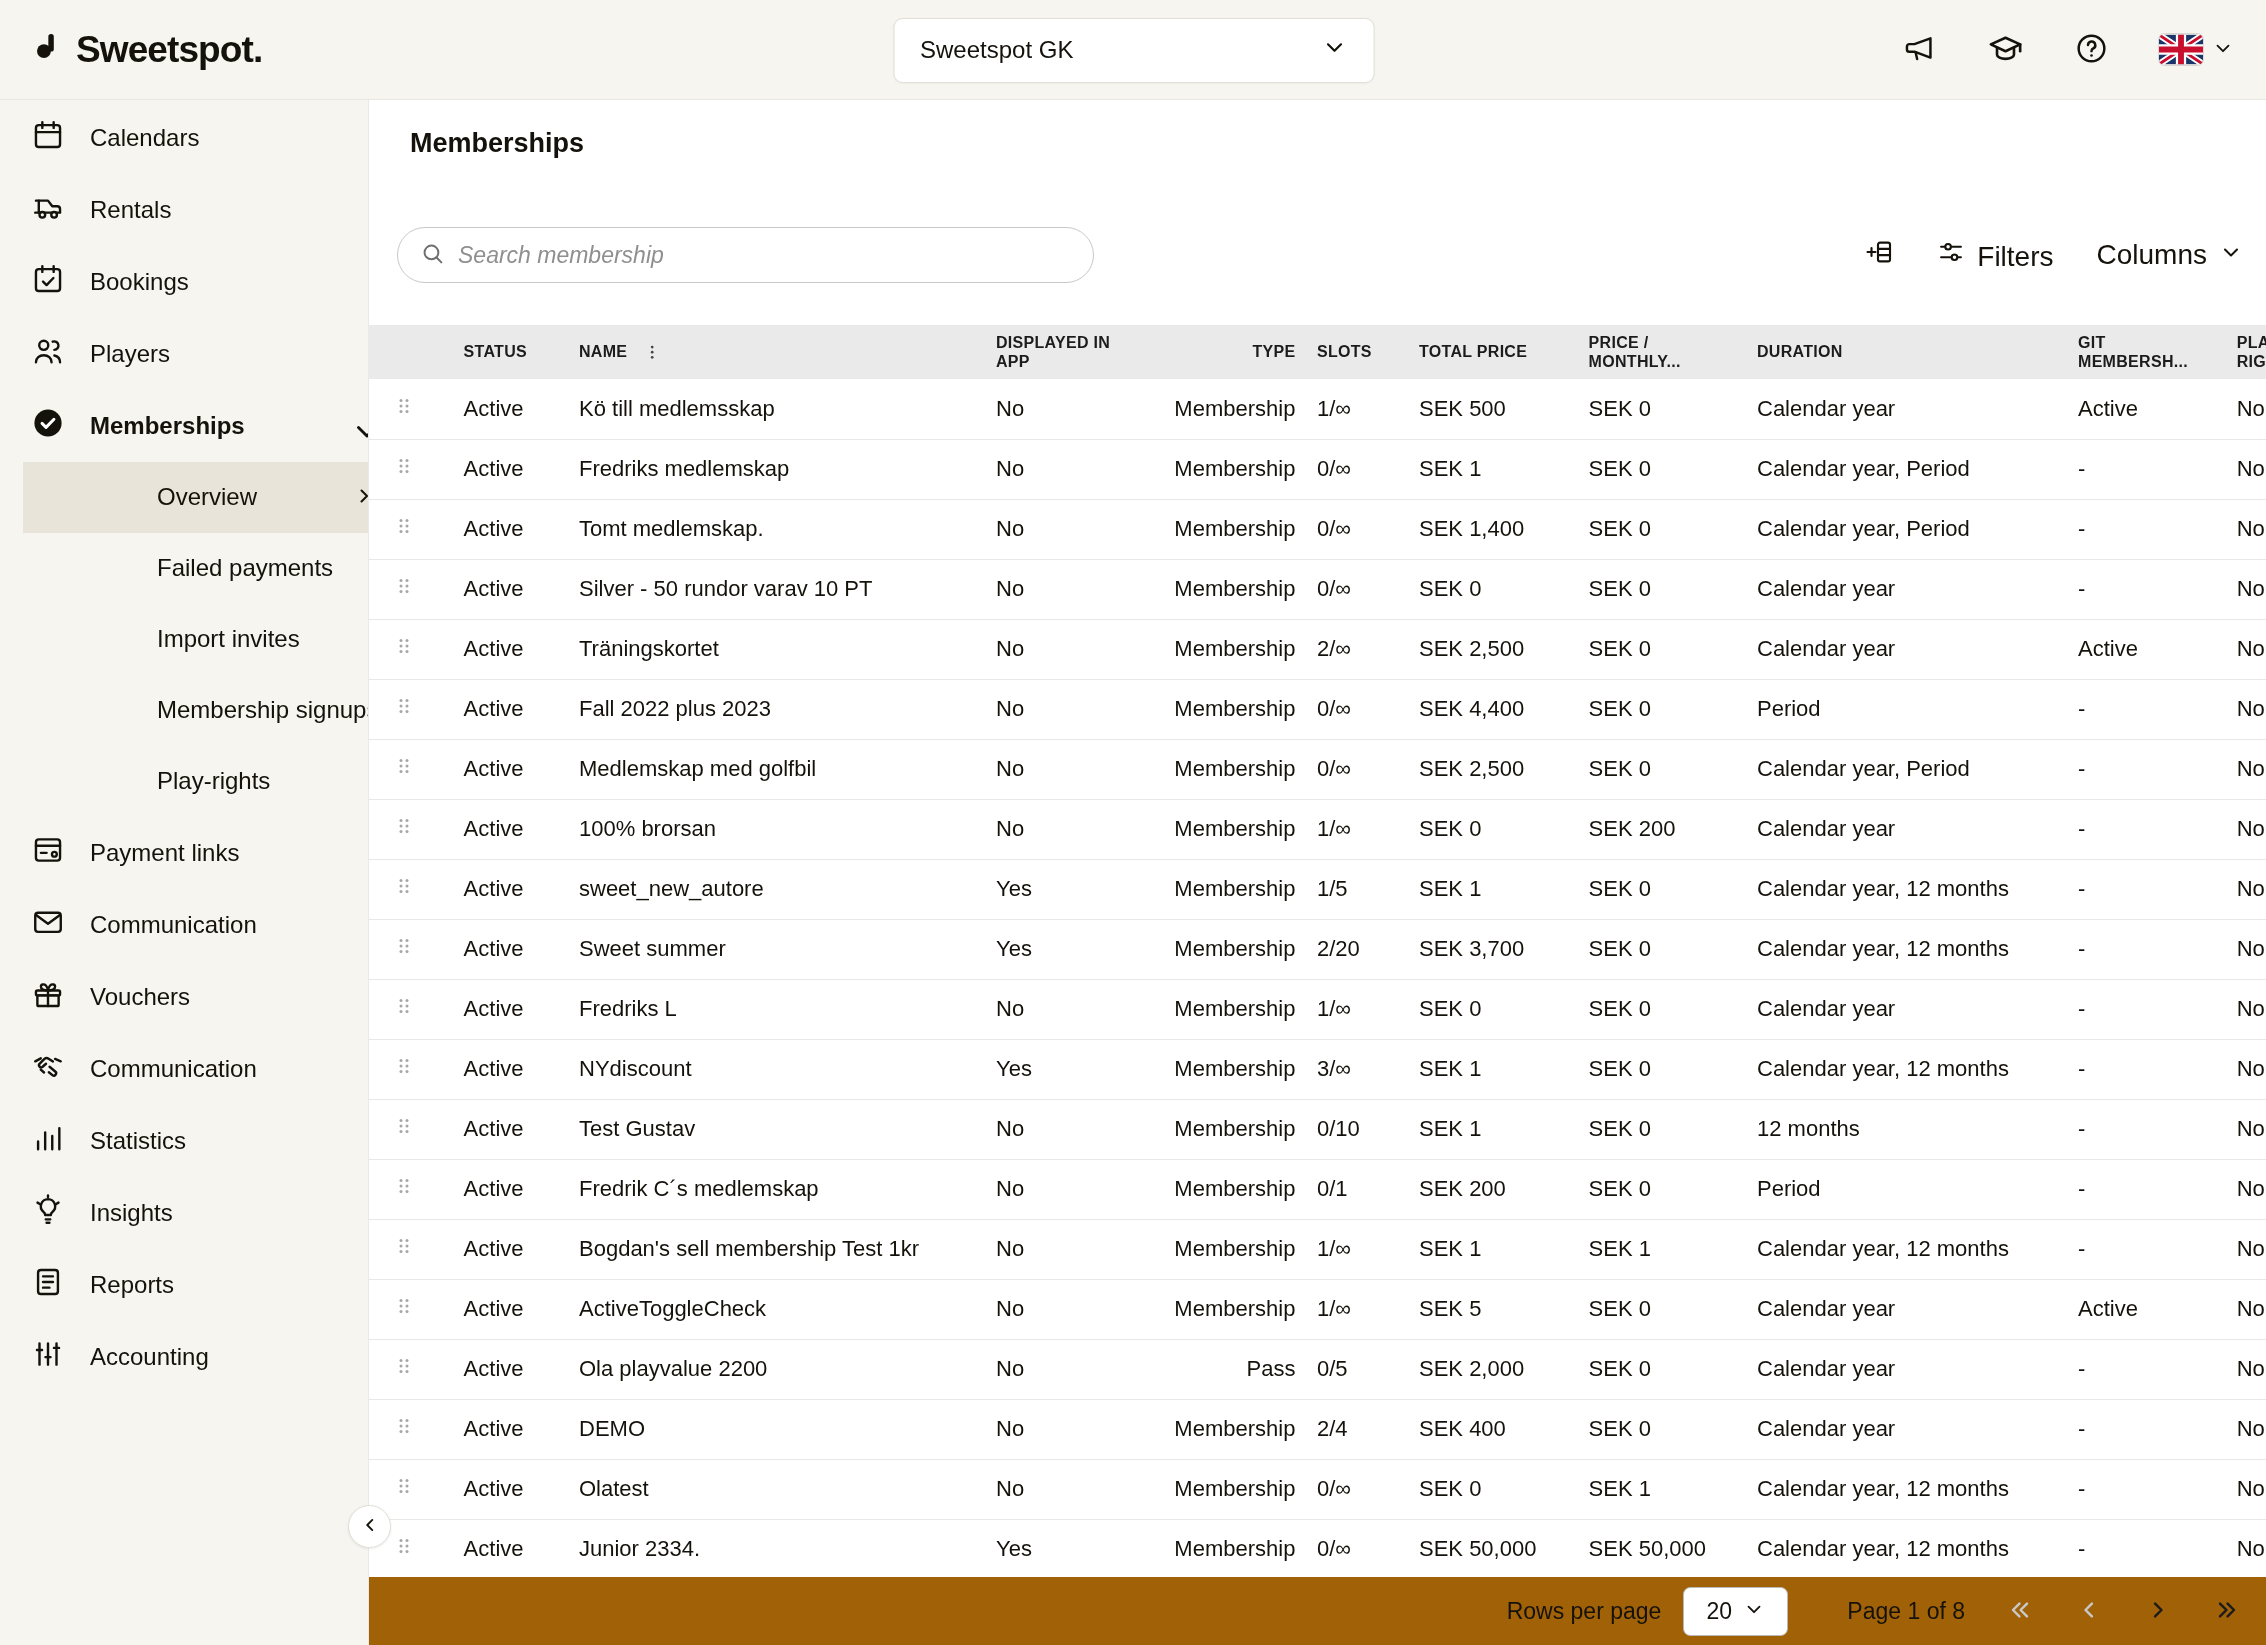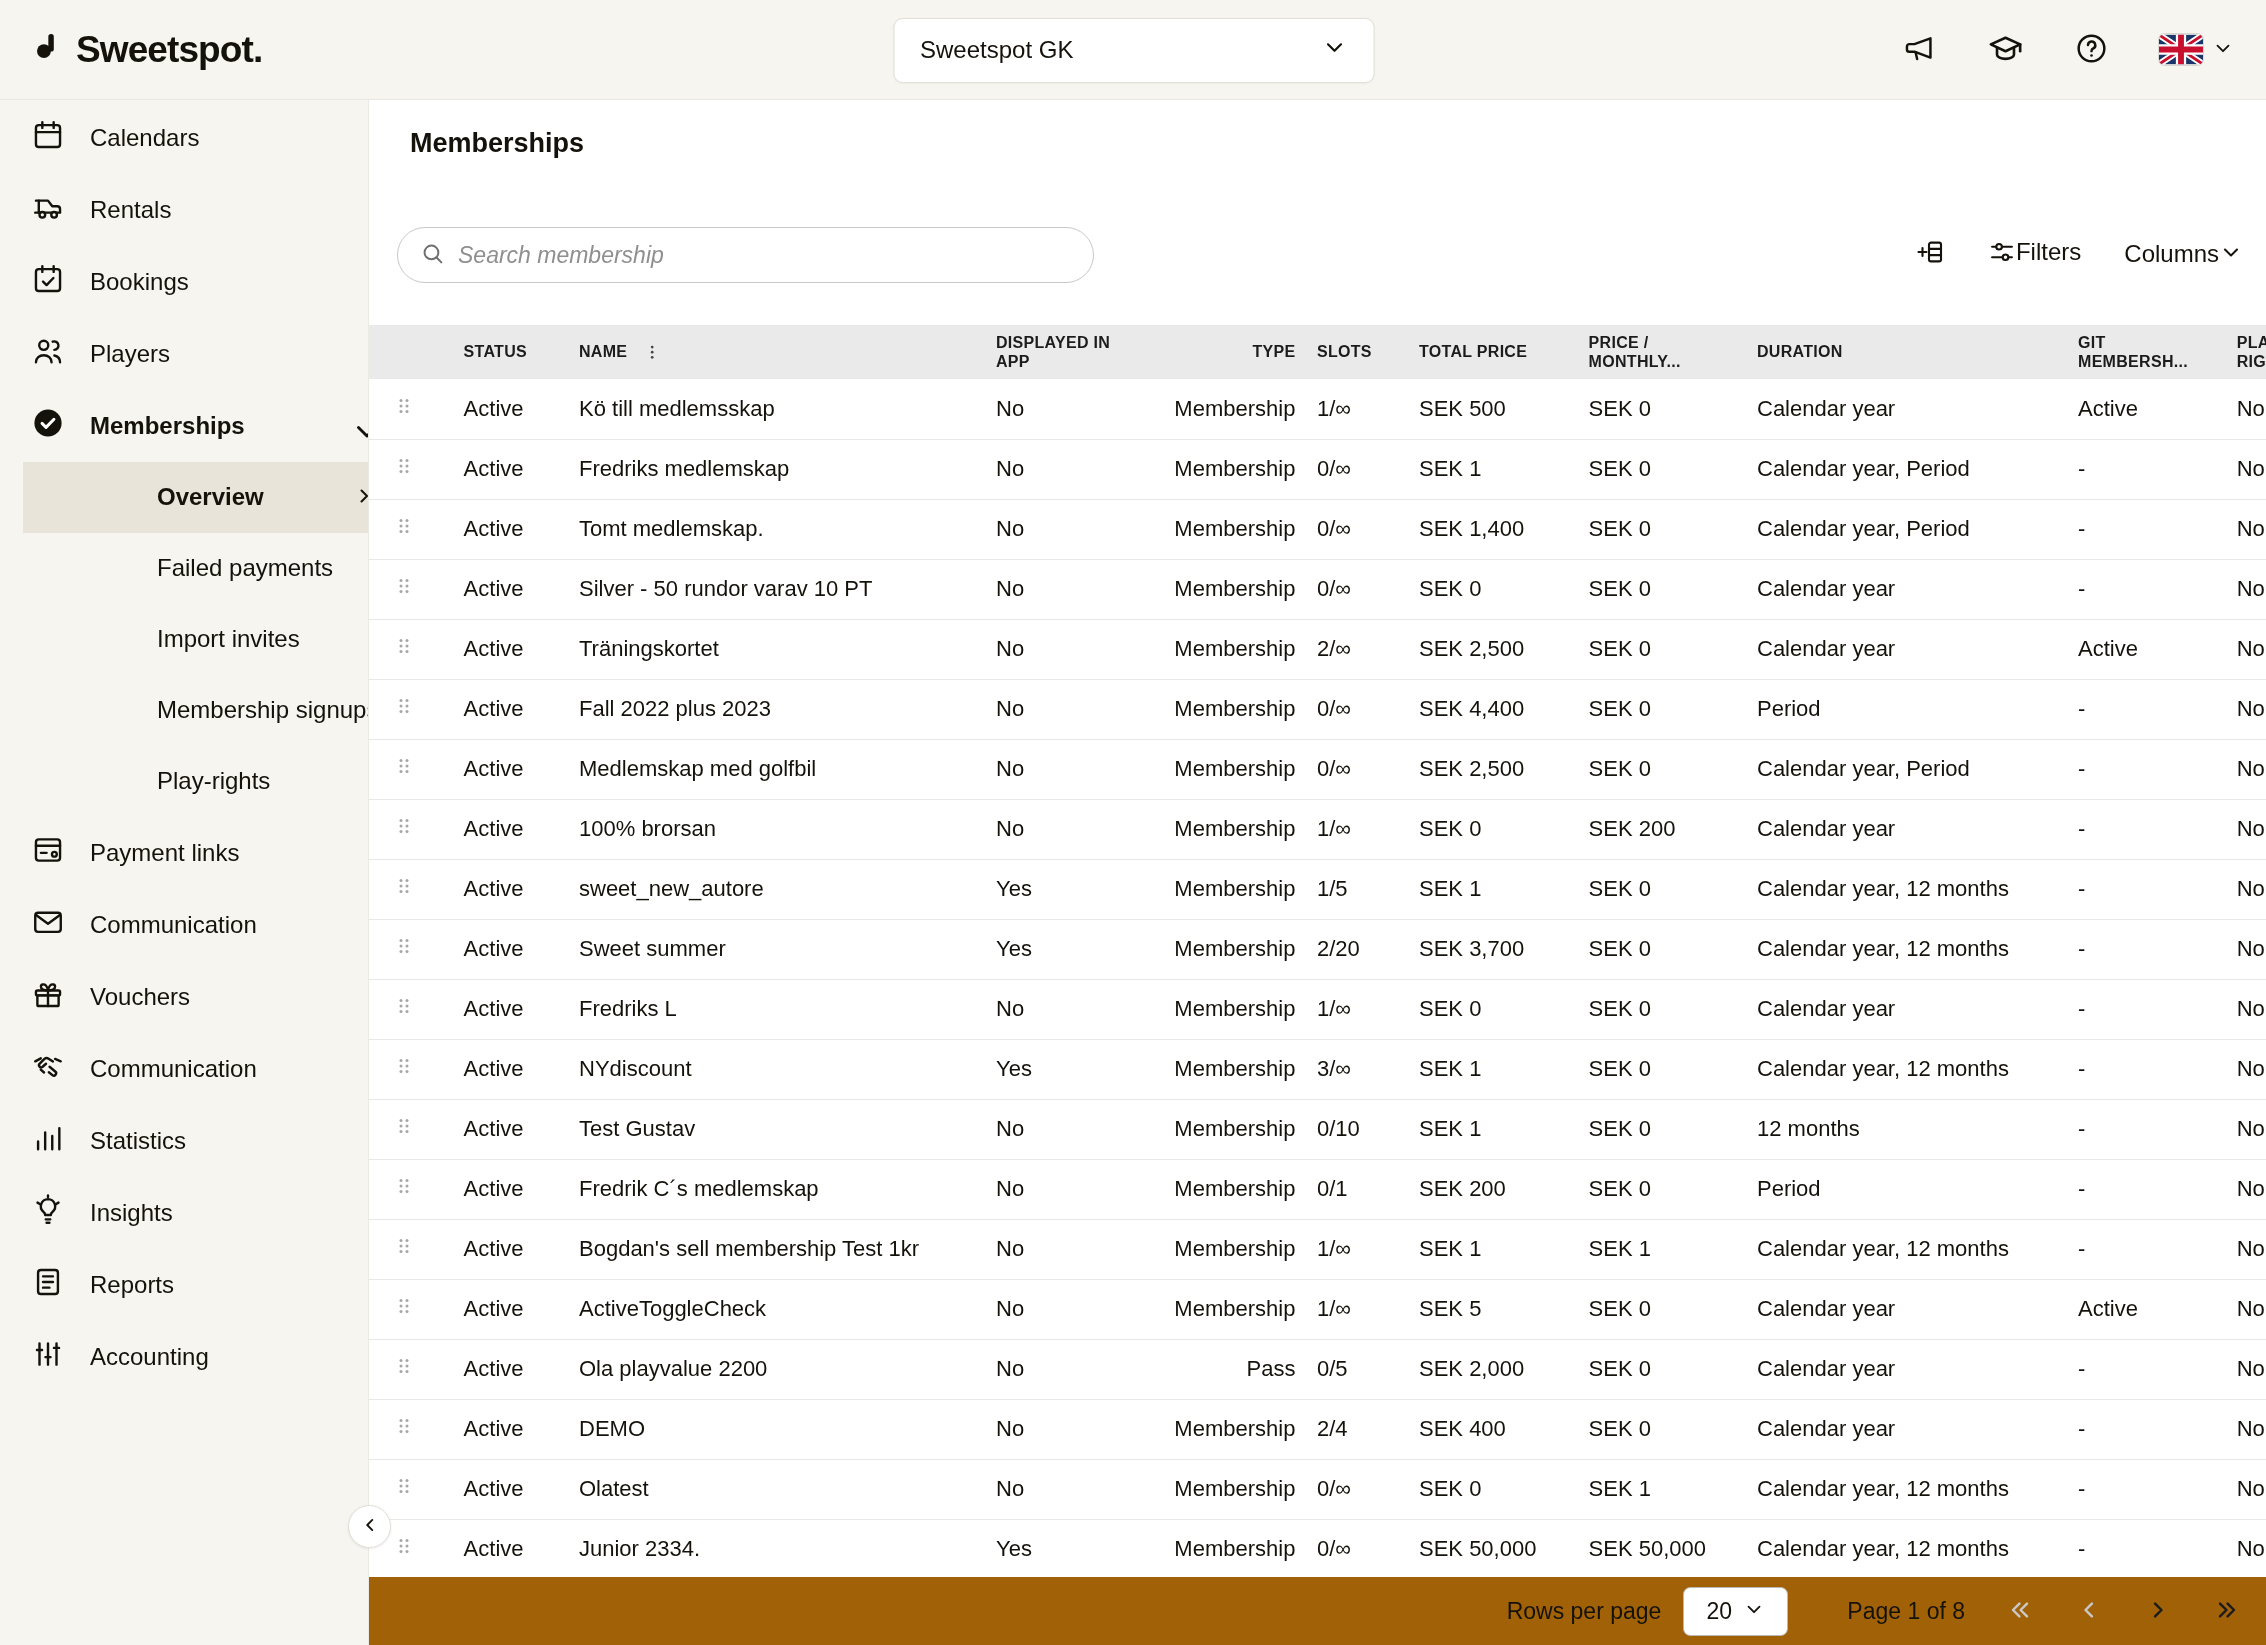--- a/index.html
+++ b/index.html
@@ -58,21 +58,21 @@
   }
   .nav-item svg { width:34px; height:34px; flex:none; }
   .nav-item.active { font-weight:700; }
   .nav-item .chev { margin-left:auto; }
   .submenu-item {
     height:71px; flex:none;
     display:flex; align-items:center;
     margin-left:23px; padding-left:134px; padding-right:24px;
     font-size:24px; cursor:pointer; white-space:nowrap;
   }
-  .submenu-item.selected { background:#e9e4d9; font-weight:700; }
+  .submenu-item.selected { background:#e9e4d9; font-weight:400; }
   .submenu-item .chev { margin-left:auto; }
   .sidebar-bottom { margin-top:auto; margin-bottom:-5.6px; }
   .collapse-handle {
     position:absolute; left:348px; top:1505px; z-index:10;
     width:43px; height:43px; border-radius:50%;
     background:#fff; border:0.9px solid #e2dfd6;
     display:flex; align-items:center; justify-content:center;
     cursor:pointer; box-shadow:0 0.9px 2.8px rgba(0,0,0,0.08);
   }
 
@@ -93,22 +93,22 @@
   }
   .search svg { flex:none; color:#6f6f6f; }
   .search input {
     flex:1; border:none; outline:none; background:transparent;
     font-family:inherit; font-size:23px; color:#15120b;
   }
   .search input::placeholder { font-style:italic; color:#8f8f8f; }
   .toolbar { margin-left:auto; display:flex; align-items:center; gap:43px; }
   .tool {
     background:none; border:none; cursor:pointer;
-    display:flex; align-items:flex-start; 
-    font-family:inherit; font-size:24px; color:#15120b;
+    display:flex; align-items:flex-end; gap:12px;
+    font-family:inherit; font-size:28px; color:#15120b;
   }
 
   
   .table-wrap { margin-top:41px; flex:1; overflow:hidden; }
   table { border-collapse:collapse; table-layout:fixed; width:1990px; }
   thead th {
     background:#eaeaea; height:54px;
     font-size:16px; font-weight:700; letter-spacing:0.3px;
     color:#1c1c1c; text-align:left; vertical-align:middle;
     line-height:1.2; padding-right:5.6px;

